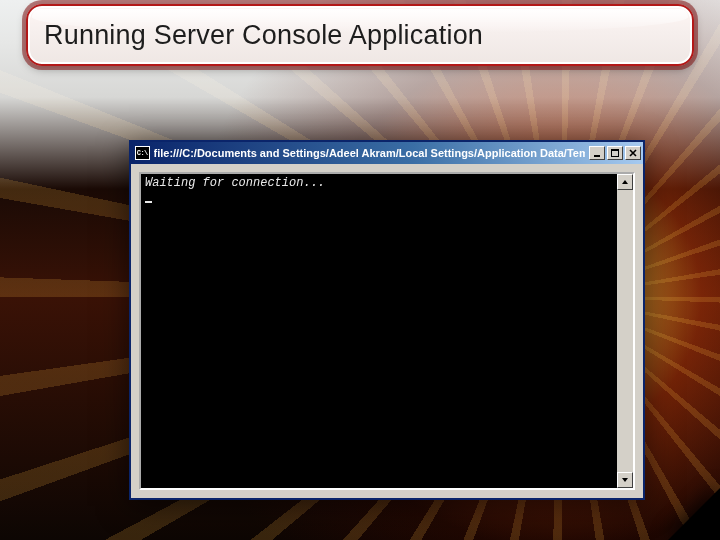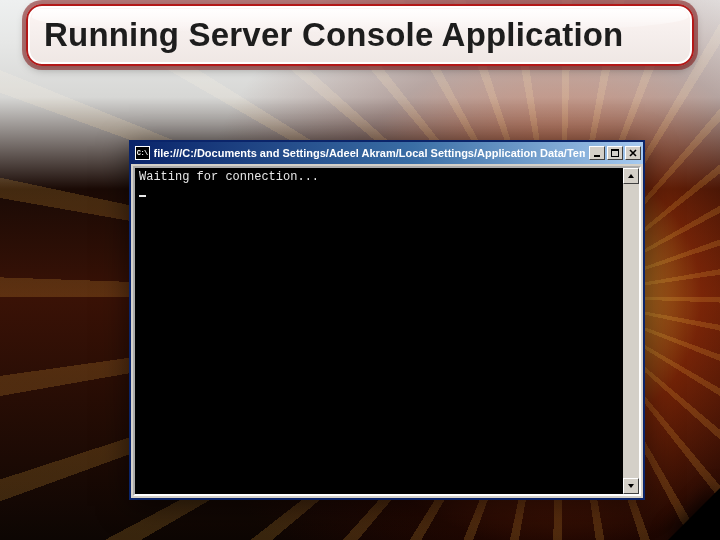--- a/index.html
+++ b/index.html
@@ -39,22 +39,22 @@
     padding: 0 16px;
   }
   .title-panel .gloss {
     position: absolute; left: 4px; right: 4px; top: 3px; height: 24px;
     border-radius: 12px 12px 60% 60% / 12px 12px 100% 100%;
     background: linear-gradient(180deg, rgba(255,255,255,0.95), rgba(255,255,255,0));
     pointer-events: none;
   }
   .title-text {
     position: relative;
-    font-size: 33px;
-    font-weight: 700;
+    font-size: 27px;
+    font-weight: 400;
     color: #1d1d1d;
     white-space: nowrap;
     letter-spacing: 0.2px;
   }
 
   .console-window {
     position: absolute;
     left: 129px; top: 140px;
     width: 516px; height: 360px;
     border: 2px solid #0a246a;
@@ -93,22 +93,23 @@
     border-top: 1px solid #fff; border-left: 1px solid #fff;
     border-right: 1px solid #404040; border-bottom: 1px solid #404040;
     color: #000;
     display: flex; align-items: center; justify-content: center;
   }
   .win-btn svg { display: block; }
 
   .window-body {
     flex: 1; display: flex;
     border: 2px inset #fff;
-    margin: 2px;
-    background: #000;
+    margin: 8px;
+    background: #000;
+    font-style: italic;
   }
   .console-area {
     flex: 1;
     background: #000;
     color: #e8e8e8;
     font-family: "Lucida Console", "Courier New", monospace;
     font-size: 12px;
     line-height: 15px;
     padding: 2px 4px;
     white-space: pre;

